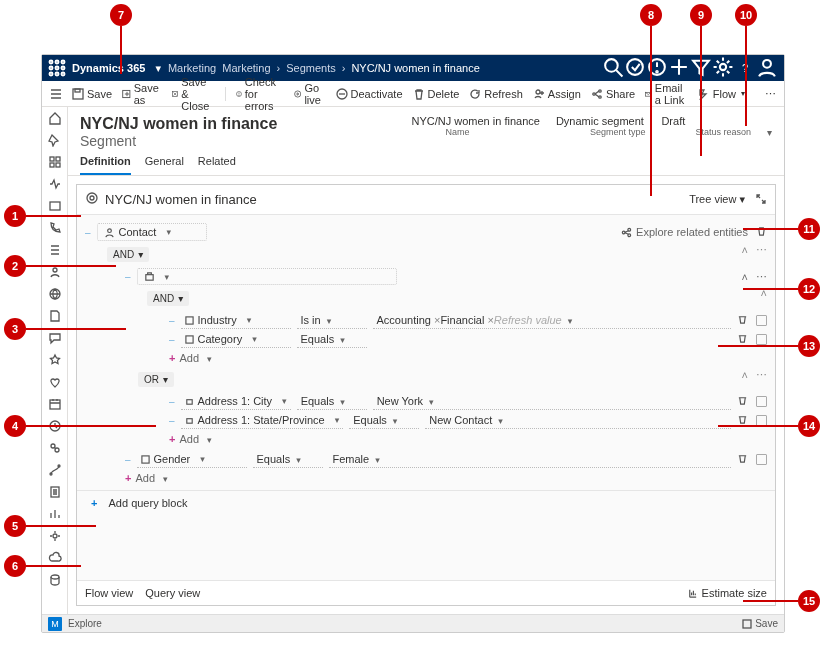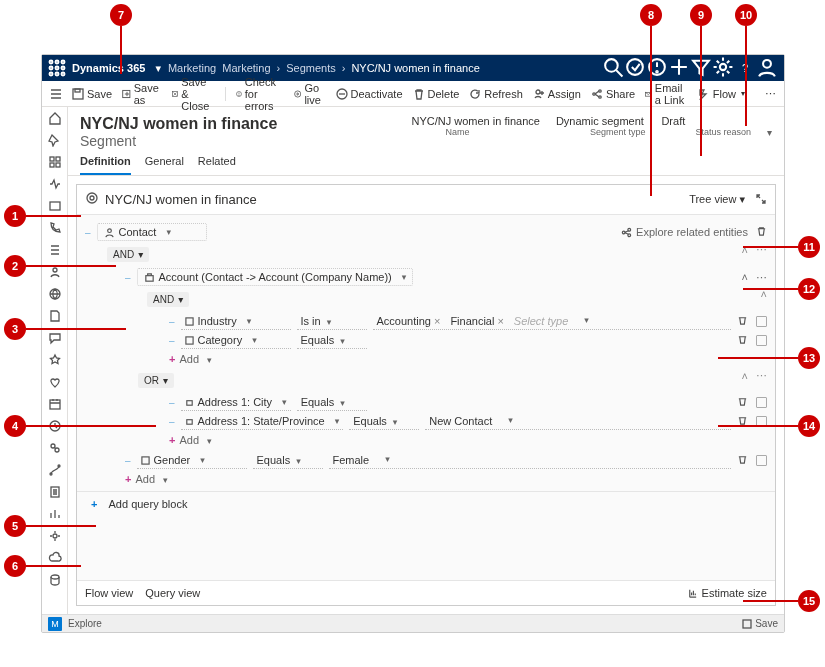--- a/index.html
+++ b/index.html
@@ -41,21 +41,21 @@
   .entityrow .left { display:flex; align-items:center; gap:6px; }
   .entitybox { display:flex; align-items:center; gap:4px; border:1px dotted #ccc; border-radius:2px; padding:2px 6px; min-width:110px; }
   .chevd::after { content:"▾"; color:#666; font-size:9px; margin-left:6px; }
   .actions { display:flex; align-items:center; gap:8px; color:#666; }
   .opbox { display:inline-flex; align-items:center; gap:4px; background:#eee; border-radius:2px; padding:2px 6px; margin:4px 0 4px 22px; font-size:10px; }
   .subgroup { margin-left:40px; }
   .clause { display:flex; align-items:center; gap:6px; margin:2px 0 2px 0; padding-left:0; position:relative; }
   .clause .field, .clause .oper, .clause .val { border-bottom:1px dotted #bbb; padding:2px 4px; color:#333; }
   .clause .field { min-width:110px; display:flex; align-items:center; gap:4px; }
   .clause .oper { min-width:70px; }
-  .clause .val  { flex:1; display:flex; gap:10px; align-items:flex-start; color:#333; }
+  .clause .val  { flex:1; display:flex; gap:0; align-items:flex-end; color:#333; }
   .tag { display:inline-flex; align-items:center; gap:3px; }
   .tag .x { color:#888; }
   .placeholder { color:#aaa; font-style:italic; }
   .addlink { display:flex; align-items:center; gap:4px; color:#666; margin:4px 0 4px 0; }
   .addlink.plus::before { content:"+"; color:#c43b8f; font-weight:bold; }
   .addlink .chev::after { content:"▾"; font-size:9px; margin-left:4px; }
   .rowicons { margin-left:auto; display:flex; gap:8px; align-items:center; color:#888; }
   .rowicons svg { width:11px; height:11px; }
   .checkbox { width:11px; height:11px; border:1px solid #aaa; border-radius:1px; }
   .divider { height:1px; background:#e5e5e5; margin:6px -8px; }
@@ -83,23 +83,23 @@
 <div class="callout line down" style="left:690px; top:4px;  --len:130px">9</div>
 <div class="callout line down" style="left:735px; top:4px;  --len:100px">10</div>
 
 <div class="callout line right" style="left:4px;  top:205px; --len:55px">1</div>
 <div class="callout line right" style="left:4px;  top:255px; --len:90px">2</div>
 <div class="callout line right" style="left:4px;  top:318px; --len:100px">3</div>
 <div class="callout line right" style="left:4px;  top:415px; --len:130px">4</div>
 <div class="callout line right" style="left:4px;  top:515px; --len:70px">5</div>
 <div class="callout line right" style="left:4px;  top:555px; --len:55px">6</div>
 
-<div class="callout line left" style="left:798px; top:236px; --len:55px">11</div>
+<div class="callout line left" style="left:798px; top:218px; --len:55px">11</div>
 <div class="callout line left" style="left:798px; top:278px; --len:55px">12</div>
-<div class="callout line left" style="left:798px; top:347px; --len:80px">13</div>
+<div class="callout line left" style="left:798px; top:335px; --len:80px">13</div>
 <div class="callout line left" style="left:798px; top:415px; --len:80px">14</div>
 <div class="callout line left" style="left:798px; top:590px; --len:55px">15</div>
 
 <div class="shell">
 
   <div class="topbar">
     <span class="waffle">
       <svg viewBox="0 0 12 12">
           <circle cx="2" cy="2" r="1"></circle>
           <circle cx="6" cy="2" r="1"></circle>
@@ -416,21 +416,20 @@
             
             <div style="margin-left:18px">
               <div class="entityrow">
                 <div class="left">
                   <span class="branch">⎯</span>
                   <span class="entitybox chevd" style="min-width:260px">
                     <svg viewBox="0 0 12 12" width="11" height="11">
                         <rect x="2" y="4" width="8" height="6"></rect>
                         <path d="M4 4V2h4v2"></path>
                       </svg>
-                    <span>Account (Contact -&gt; Account (Company Name))</span>
                   </span>
                 </div>
                 <div class="actions">
                     <span>˄</span>
                     <span>⋯</span>
                   </div>
               </div>
 
               <div style="margin-left:22px">
                 <span class="opbox" style="margin-left:0"><span>AND</span> ▾</span>
@@ -451,21 +450,21 @@
                     <span class="oper chevd">Is in</span>
                     <span class="val chevd">
                       <span class="tag">
                           <span>Accounting</span>
                           <span class="x">×</span>
                         </span>
                       <span class="tag">
                           <span>Financial</span>
                           <span class="x">×</span>
                         </span>
-                      <span class="placeholder">Select type</span>
+                      <span class="placeholder">Refresh value</span>
                     </span>
                     <span class="rowicons">
                         <span><svg viewBox="0 0 12 12">
                             <path d="M2 3h8M3 3l1 7h4l1-7"></path>
                           </svg></span>
                         <span class="checkbox"></span>
                       </span>
                   </div>
 
                   <div class="clause">
@@ -501,20 +500,21 @@
                 <div class="subgroup" style="margin-left:44px">
                   <div class="clause">
                     <span class="branch">⎯</span>
                     <span class="field chevd">
                         <svg viewBox="0 0 10 10" width="9" height="9">
                           <rect x="2" y="3" width="6" height="5"></rect>
                         </svg>
                         <span>Address 1: City</span>
                       </span>
                     <span class="oper chevd">Equals</span>
+                    <span class="val chevd">New York</span>
                     <span class="rowicons">
                         <span><svg viewBox="0 0 12 12">
                             <path d="M2 3h8M3 3l1 7h4l1-7"></path>
                           </svg></span>
                         <span class="checkbox"></span>
                       </span>
                   </div>
                   <div class="clause">
                     <span class="branch">⎯</span>
                     <span class="field chevd">

